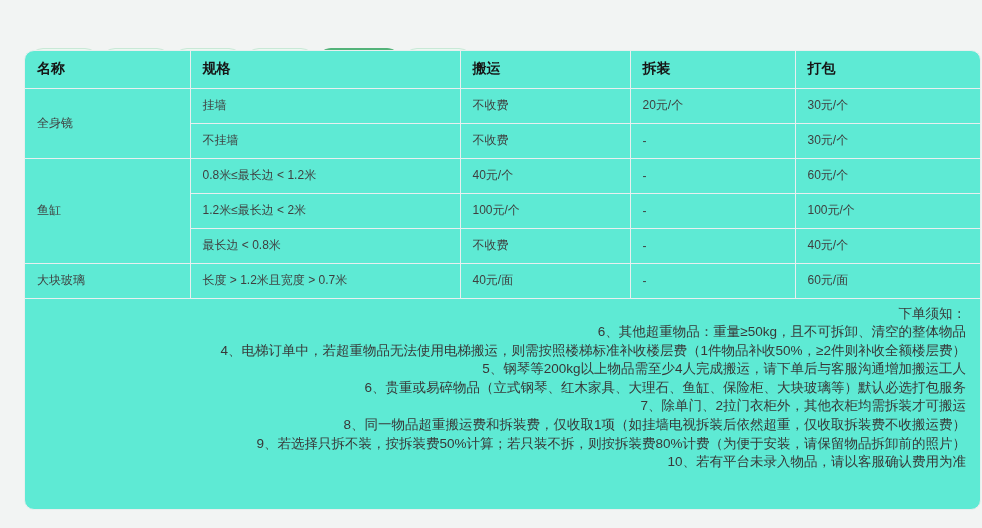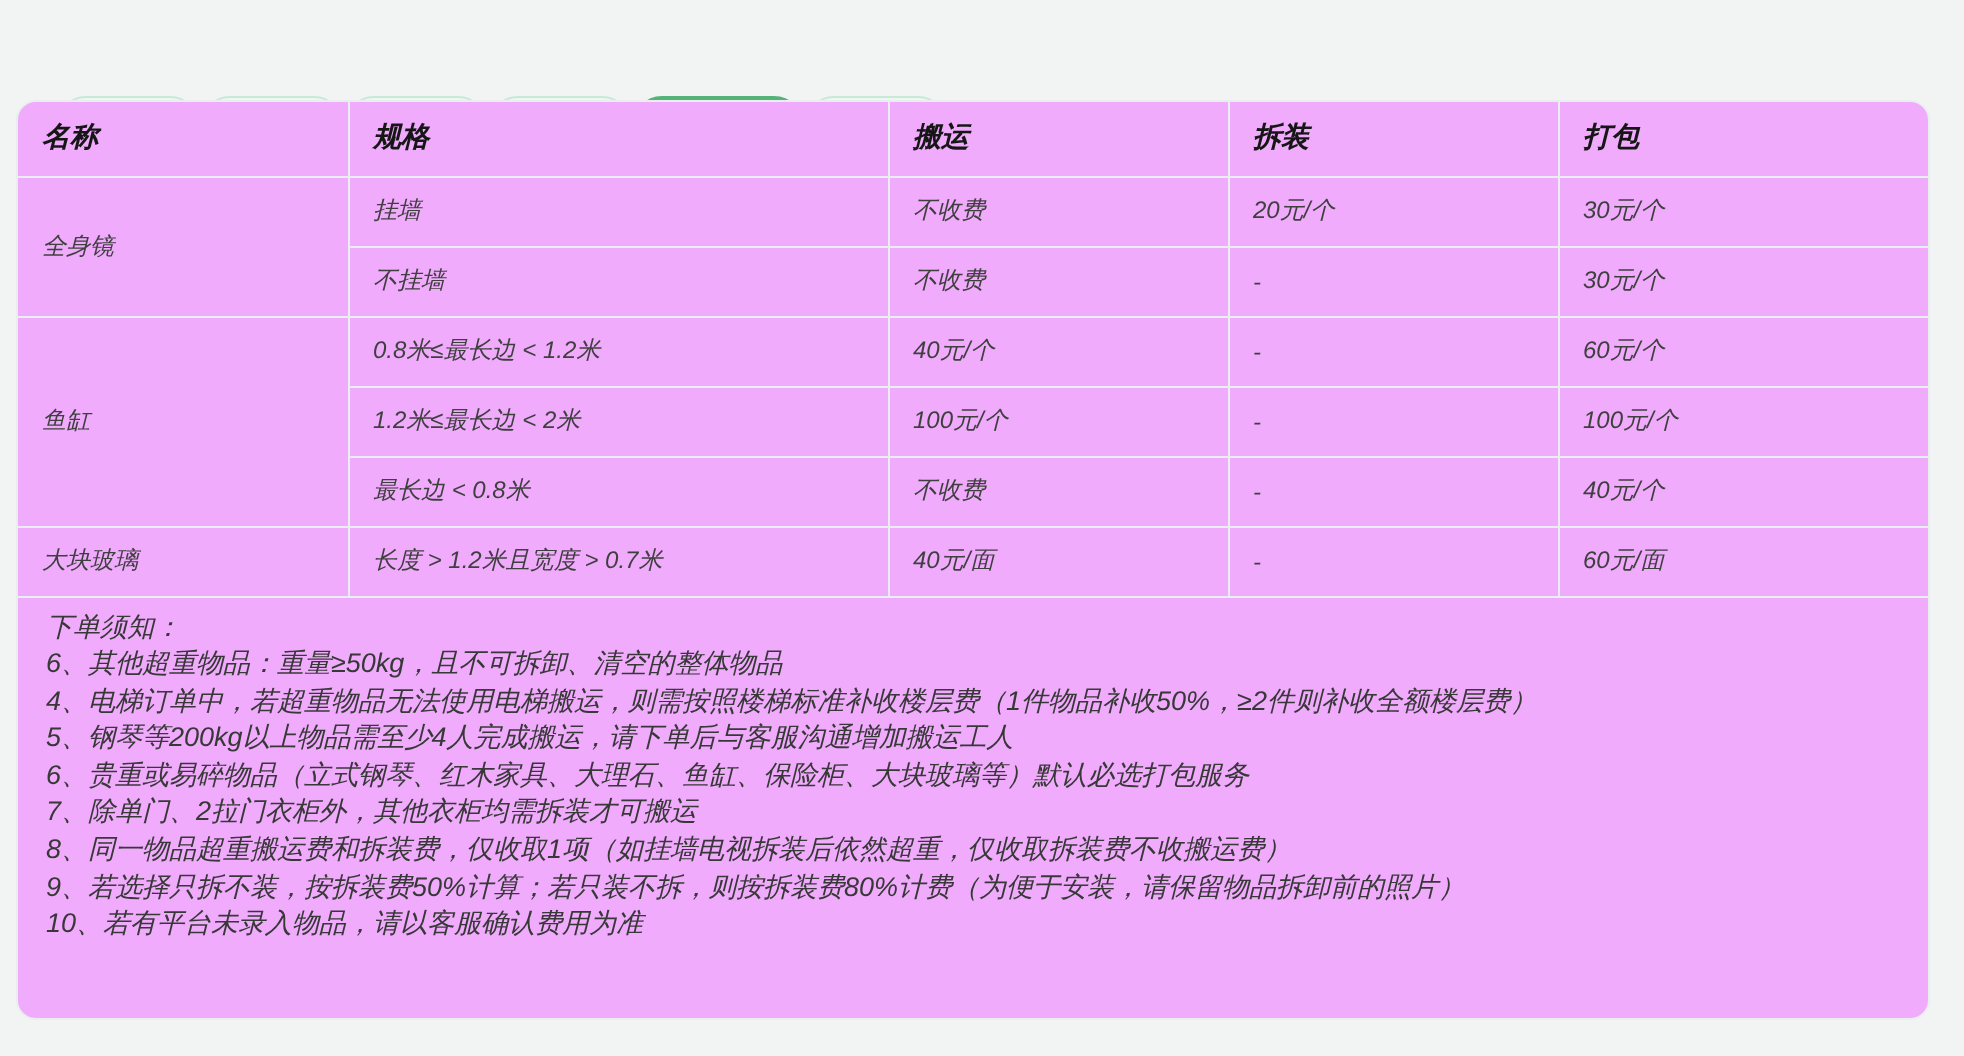--- a/index.html
+++ b/index.html
@@ -25,46 +25,45 @@
   }
   .tab.active {
     background: var(--accent, #53b379);
     border-color: var(--accent, #53b379);
     color:#ffffff;
     font-weight:normal;
     margin-top:40px;
   }
   
   .card {
-    position:absolute; left:8px; top:50px;
+    position:absolute; left:24px; top:50px;
     width:957px; height:460px;
-    background:#f0abfc;
+    background:#5eead4;
     border:1px solid var(--card-border, #e9efee);
     border-radius:10px;
     overflow:hidden;
-    font-style:italic;
   }
   
   table { width:100%; border-collapse:collapse; table-layout:fixed; }
   th {
     height:37px; padding:0 12px; text-align:left;
     font-size:14px; font-weight:bold; color:#161616;
     border-bottom:1px solid var(--line, #e9eff0);
     border-right:1px solid var(--line, #e9eff0);
   }
   td {
     height:35px; padding:0 12px; vertical-align:middle;
     font-size:12px; color:#3f3f3f;
     border-bottom:1px solid var(--line, #e9eff0);
     border-right:1px solid var(--line, #e9eff0);
     white-space:nowrap; overflow:hidden;
   }
   th:last-child, td:last-child { border-right:none; }
   
-  .notes { padding:6px 14px 0 14px; }
+  .notes { padding:6px 14px 0 14px;text-align:right; }
   .notes div {
     font-size:13.5px; color:#383838; line-height:18.6px;
     white-space:nowrap; overflow:hidden;
   }
 </style>
 </head>
 <body>
 
 <div class="tabs">
     <button class="tab">家具</button>

